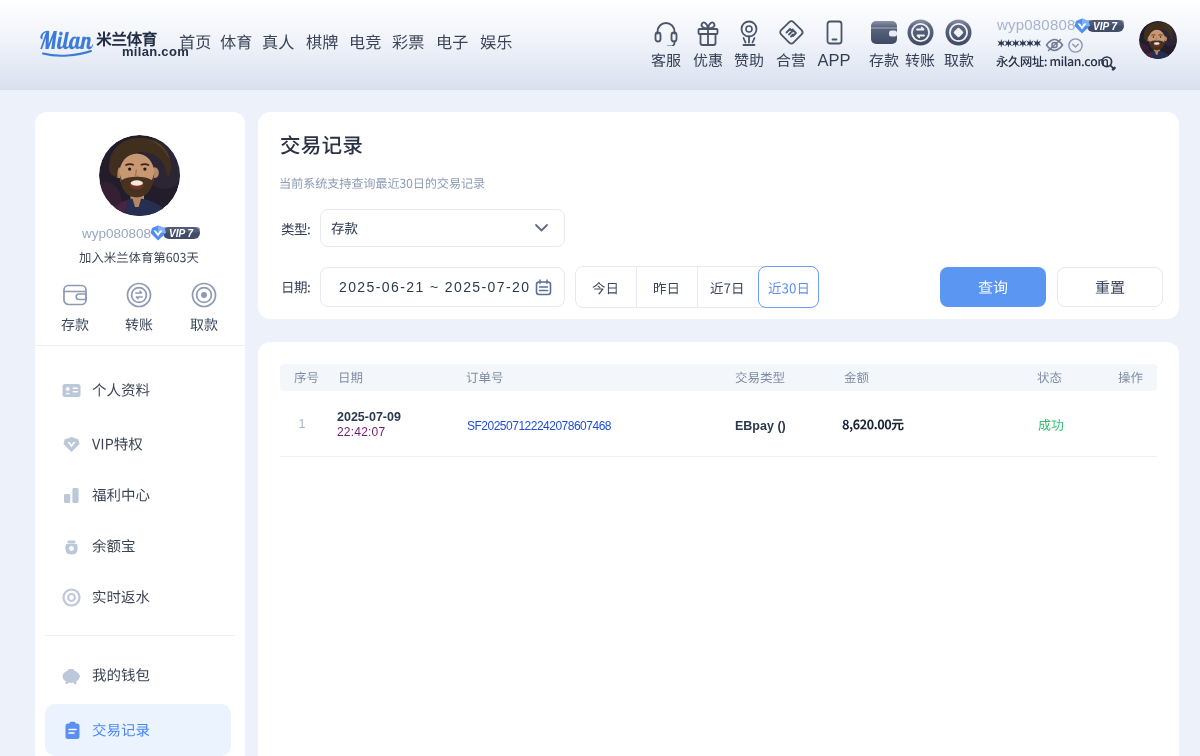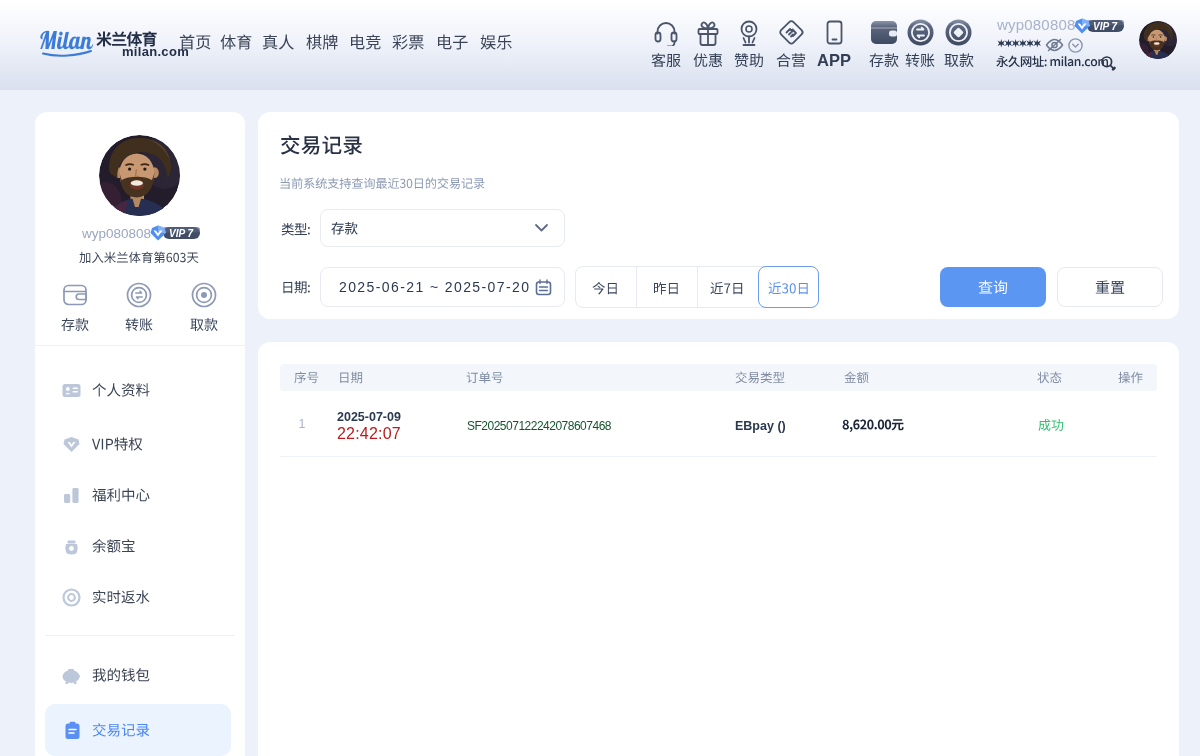--- a/index.html
+++ b/index.html
@@ -67,21 +67,21 @@
   </svg>
 <svg style="position:absolute;left:692.5px;top:49.6px" width="32" height="22" viewBox="0 -15.9 32 22">
     <path fill="#333f55" d="M9.6 -6.8V-0.8C9.6 0.4 9.9 0.8 11.1 0.8C11.3 0.8 12.6 0.8 12.8 0.8C13.9 0.8 14.2 0.2 14.3 -2.1C14.0 -2.2 13.5 -2.4 13.3 -2.6C13.2 -0.6 13.2 -0.2 12.7 -0.2C12.4 -0.2 11.4 -0.2 11.2 -0.2C10.7 -0.2 10.7 -0.3 10.7 -0.8V-6.8ZM10.5 -11.7C11.2 -11.0 12.1 -10.0 12.5 -9.4L13.3 -10.0C12.9 -10.6 12.0 -11.5 11.3 -12.2ZM7.8 -12.4C7.8 -11.3 7.8 -10.2 7.8 -9.0H4.4V-8.0H7.7C7.5 -4.6 6.7 -1.5 4.1 0.3C4.4 0.5 4.8 0.9 5.0 1.1C7.7 -0.9 8.5 -4.3 8.8 -8.0H14.2V-9.0H8.9C8.9 -10.2 8.9 -11.3 8.9 -12.4ZM4.1 -12.6C3.3 -10.3 1.9 -8.0 0.6 -6.6C0.8 -6.3 1.1 -5.7 1.2 -5.5C1.6 -5.9 2.1 -6.5 2.5 -7.1V1.2H3.6V-8.8C4.2 -9.9 4.7 -11.1 5.1 -12.2Z M18.9 -2.5V-0.4C18.9 0.7 19.4 1.0 21.1 1.0C21.5 1.0 24.1 1.0 24.5 1.0C25.9 1.0 26.2 0.6 26.4 -1.1C26.1 -1.2 25.6 -1.3 25.4 -1.5C25.3 -0.1 25.2 0.0 24.4 0.0C23.9 0.0 21.6 0.0 21.2 0.0C20.2 0.0 20.1 -0.0 20.1 -0.4V-2.5ZM21.1 -2.7C22.0 -2.2 23.1 -1.5 23.6 -1.0L24.3 -1.7C23.8 -2.2 22.7 -2.9 21.8 -3.3ZM26.3 -2.2C27.0 -1.3 27.8 -0.1 28.0 0.6L29.1 0.3C28.8 -0.5 28.0 -1.7 27.3 -2.6ZM17.2 -2.6C16.9 -1.7 16.4 -0.5 15.8 0.2L16.7 0.8C17.3 -0.0 17.8 -1.3 18.1 -2.2ZM16.1 -4.4 16.2 -3.4C18.9 -3.4 23.2 -3.5 27.2 -3.6C27.6 -3.3 28.0 -3.0 28.2 -2.7L29.0 -3.4C28.2 -4.1 26.8 -5.0 25.5 -5.6H27.8V-9.8H23.0V-10.7H28.8V-11.7H23.0V-12.6H21.8V-11.7H16.1V-10.7H21.8V-9.8H17.2V-5.6H21.8V-4.4ZM18.2 -7.3H21.8V-6.3H18.2ZM23.0 -7.3H26.7V-6.3H23.0ZM18.2 -9.0H21.8V-8.0H18.2ZM23.0 -9.0H26.7V-8.0H23.0ZM24.6 -5.0C25.0 -4.9 25.5 -4.7 25.9 -4.4L23.0 -4.4V-5.6H25.3Z"></path>
   </svg>
 <svg style="position:absolute;left:733.5px;top:49.6px" width="32" height="22" viewBox="0 -15.9 32 22">
     <path fill="#333f55" d="M7.8 -1.0C9.6 -0.4 11.9 0.6 13.0 1.2L13.6 0.3C12.4 -0.4 10.1 -1.3 8.4 -1.8ZM2.9 -6.0V-1.3H4.0V-5.0H11.0V-1.3H12.2V-6.0ZM6.9 -4.2V-3.1C6.9 -1.8 6.0 -0.5 1.4 0.2C1.7 0.4 2.0 0.9 2.1 1.2C6.8 0.3 8.0 -1.3 8.0 -3.1V-4.2ZM4.5 -6.4C4.7 -6.5 5.1 -6.7 7.5 -7.3C7.4 -7.5 7.4 -7.8 7.5 -8.0L5.6 -7.6V-9.0H7.2V-9.8H4.9V-10.8H6.9V-11.6H4.9V-12.6H3.9V-11.6H2.8L3.1 -12.4L2.1 -12.5C2.0 -11.8 1.6 -11.0 1.1 -10.4C1.4 -10.3 1.7 -10.1 1.9 -9.9C2.2 -10.2 2.3 -10.5 2.5 -10.8H3.9V-9.8H0.9V-9.0H2.6C2.5 -7.9 2.0 -7.2 0.6 -6.8C0.8 -6.6 1.1 -6.3 1.2 -6.0C2.8 -6.6 3.4 -7.5 3.6 -9.0H4.7V-8.1C4.7 -7.5 4.3 -7.2 4.1 -7.1C4.3 -7.0 4.4 -6.6 4.5 -6.4ZM7.6 -9.8V-9.0H9.3C9.1 -7.9 8.7 -7.4 7.4 -7.0C7.6 -6.9 7.9 -6.5 8.0 -6.3C9.5 -6.8 10.0 -7.6 10.2 -9.0H11.1V-7.6C11.1 -6.8 11.3 -6.5 12.2 -6.5C12.4 -6.5 13.2 -6.5 13.4 -6.5C14.0 -6.5 14.3 -6.8 14.4 -7.9C14.1 -7.9 13.8 -8.1 13.6 -8.2C13.5 -7.4 13.5 -7.3 13.2 -7.3C13.1 -7.3 12.5 -7.3 12.4 -7.3C12.1 -7.3 12.0 -7.4 12.0 -7.6V-9.0H14.1V-9.8H11.4V-10.7H13.6V-11.5H11.4V-12.6H10.4V-11.5H9.3C9.4 -11.8 9.5 -12.1 9.6 -12.4L8.7 -12.5C8.5 -11.8 8.1 -11.0 7.5 -10.3C7.8 -10.3 8.1 -10.0 8.4 -9.9C8.6 -10.2 8.8 -10.4 8.9 -10.7H10.4V-9.8Z M24.5 -12.6C24.5 -11.4 24.5 -10.3 24.5 -9.2H22.0V-8.1H24.4C24.2 -4.5 23.4 -1.4 20.6 0.4C20.8 0.6 21.2 1.0 21.4 1.2C24.4 -0.8 25.3 -4.2 25.5 -8.1H27.8C27.7 -2.6 27.6 -0.6 27.2 -0.2C27.0 0.0 26.9 0.1 26.6 0.1C26.3 0.1 25.5 0.0 24.6 -0.0C24.8 0.3 25.0 0.8 25.0 1.1C25.8 1.1 26.6 1.1 27.1 1.1C27.5 1.0 27.9 0.9 28.1 0.5C28.6 -0.1 28.8 -2.3 28.9 -8.6C28.9 -8.8 28.9 -9.2 28.9 -9.2H25.5C25.6 -10.3 25.6 -11.4 25.6 -12.6ZM15.5 -1.4 15.7 -0.3C17.5 -0.7 20.0 -1.3 22.4 -1.8L22.3 -2.9L21.5 -2.7V-11.9H16.6V-1.6ZM17.6 -1.8V-4.4H20.4V-2.4ZM17.6 -7.6H20.4V-5.4H17.6ZM17.6 -8.6V-10.8H20.4V-8.6Z"></path>
   </svg>
 <svg style="position:absolute;left:776.0px;top:49.6px" width="32" height="22" viewBox="0 -15.9 32 22">
     <path fill="#333f55" d="M7.8 -12.6C6.2 -10.3 3.4 -8.3 0.6 -7.2C0.9 -6.9 1.2 -6.5 1.4 -6.2C2.2 -6.5 3.0 -6.9 3.7 -7.4V-6.7H11.3V-7.7C12.1 -7.2 12.9 -6.7 13.7 -6.3C13.9 -6.7 14.2 -7.1 14.5 -7.3C12.2 -8.4 10.0 -9.6 8.3 -11.5L8.7 -12.1ZM4.2 -7.7C5.4 -8.5 6.6 -9.5 7.6 -10.7C8.7 -9.4 9.9 -8.5 11.2 -7.7ZM2.9 -4.9V1.2H4.1V0.3H11.1V1.1H12.3V-4.9ZM4.1 -0.7V-3.8H11.1V-0.7Z M19.7 -6.1H25.5V-4.8H19.7ZM18.6 -7.0V-4.0H26.6V-7.0ZM16.4 -8.8V-5.9H17.4V-7.9H27.7V-5.9H28.8V-8.8ZM17.5 -3.0V1.2H18.6V0.7H26.6V1.2H27.7V-3.0ZM18.6 -0.3V-2.1H26.6V-0.3ZM24.6 -12.6V-11.3H20.3V-12.6H19.2V-11.3H15.9V-10.3H19.2V-9.3H20.3V-10.3H24.6V-9.3H25.7V-10.3H29.1V-11.3H25.7V-12.6Z"></path>
   </svg>
-<div style="position:absolute;top:51.8px;font-family:'Liberation Sans',sans-serif;font-size:16.5px;color:#333f55;font-weight:700;white-space:nowrap;line-height:1;left:834.0px;transform:translateX(-50%);">APP</div>
+<div style="position:absolute;top:51.8px;font-family:'Liberation Sans',sans-serif;font-size:16.5px;color:#333f55;font-weight:400;white-space:nowrap;line-height:1;left:834.0px;transform:translateX(-50%);">APP</div>
 <svg style="position:absolute;left:869px;top:18px" width="30" height="29" viewBox="0 0 30 29">
     <defs>
       <linearGradient id="mg" x1="0" y1="0" x2="0" y2="1">
         <stop offset="0" stop-color="#8a94a8"></stop>
         <stop offset="0.25" stop-color="#5d6880"></stop>
         <stop offset="1" stop-color="#3e4a61"></stop>
       </linearGradient>
     </defs>
     <rect x="2" y="3" width="26" height="23" rx="5" fill="url(#mg)"></rect>
     <path d="M2 10 h26" stroke="#ffffff" stroke-opacity="0.35" stroke-width="1.4"></path>
@@ -350,21 +350,21 @@
     <path fill="#7e8ba3" d="M2.5 -2.7C3.0 -2.0 3.4 -1.0 3.6 -0.4L4.5 -0.8C4.2 -1.4 3.7 -2.3 3.2 -3.0ZM9.2 -3.0C8.8 -2.3 8.3 -1.3 7.9 -0.7L8.6 -0.4C9.0 -1.0 9.6 -1.9 10.1 -2.7ZM6.2 -10.6C5.1 -8.8 2.7 -7.3 0.4 -6.5C0.6 -6.3 0.9 -5.9 1.0 -5.7C1.7 -5.9 2.4 -6.2 3.0 -6.6V-5.9H5.7V-4.2H1.4V-3.3H5.7V-0.2H0.9V0.6H11.7V-0.2H6.7V-3.3H11.1V-4.2H6.7V-5.9H9.5V-6.7C10.2 -6.3 10.8 -6.0 11.5 -5.7C11.6 -6.0 11.9 -6.3 12.2 -6.5C10.2 -7.1 8.0 -8.4 6.8 -9.8L7.1 -10.2ZM9.3 -6.8H3.3C4.4 -7.4 5.4 -8.2 6.3 -9.1C7.1 -8.2 8.2 -7.4 9.3 -6.8Z M21.2 -6.2C21.1 -2.3 21.0 -0.6 18.2 0.4C18.4 0.5 18.6 0.8 18.7 1.1C21.6 -0.0 21.9 -2.0 22.0 -6.2ZM21.7 -1.1C22.6 -0.5 23.6 0.4 24.1 1.0L24.6 0.3C24.1 -0.2 23.0 -1.1 22.2 -1.6ZM19.1 -7.6V-1.7H19.9V-6.9H23.1V-1.8H24.0V-7.6H21.6C21.8 -8.0 21.9 -8.5 22.1 -8.9H24.4V-9.8H18.9V-8.9H21.2C21.1 -8.5 20.9 -8.0 20.8 -7.6ZM15.2 -10.3C15.3 -10.0 15.5 -9.6 15.7 -9.3H13.3V-7.4H14.1V-8.5H17.9V-7.4H18.7V-9.3H16.7C16.5 -9.7 16.2 -10.1 16.0 -10.5ZM14.1 -2.9V0.9H14.9V0.5H17.1V0.9H18.0V-2.9ZM14.9 -0.3V-2.1H17.1V-0.3ZM14.4 -5.2 15.3 -4.7C14.6 -4.2 13.8 -3.8 13.0 -3.6C13.1 -3.4 13.3 -3.0 13.4 -2.7C14.3 -3.1 15.3 -3.6 16.1 -4.3C16.9 -3.8 17.6 -3.4 18.1 -3.0L18.8 -3.7C18.3 -4.0 17.5 -4.4 16.7 -4.8C17.4 -5.5 17.9 -6.2 18.2 -6.9L17.7 -7.3L17.5 -7.2H15.6C15.8 -7.5 15.9 -7.7 16.0 -8.0L15.2 -8.1C14.8 -7.3 14.1 -6.3 13.0 -5.6C13.2 -5.4 13.4 -5.2 13.6 -5.0C14.2 -5.4 14.7 -6.0 15.1 -6.5H17.1C16.8 -6.0 16.4 -5.6 16.0 -5.2L15.0 -5.8Z"></path>
   </svg>
 <svg style="position:absolute;left:1037.0px;top:368.8px" width="27" height="19" viewBox="0 -13.2 27 19">
     <path fill="#7e8ba3" d="M9.3 -9.7C9.8 -9.0 10.5 -8.0 10.8 -7.5L11.5 -7.9C11.2 -8.5 10.5 -9.4 10.0 -10.1ZM0.6 -8.4C1.2 -7.7 1.9 -6.7 2.2 -6.1L3.0 -6.6C2.7 -7.2 1.9 -8.2 1.3 -8.9ZM7.4 -10.5V-7.6L7.4 -6.8H4.5V-5.9H7.3C7.1 -3.8 6.4 -1.5 4.1 0.4C4.3 0.5 4.7 0.8 4.9 1.0C6.7 -0.6 7.6 -2.5 8.0 -4.3C8.7 -2.0 9.8 -0.1 11.5 1.0C11.6 0.7 11.9 0.4 12.2 0.2C10.2 -0.9 9.0 -3.2 8.4 -5.9H11.9V-6.8H8.3L8.3 -7.6V-10.5ZM0.4 -2.4 1.0 -1.6C1.6 -2.2 2.4 -2.9 3.1 -3.6V1.0H4.0V-10.5H3.1V-4.8C2.1 -3.9 1.1 -3.0 0.4 -2.4Z M17.3 -5.1C18.0 -4.7 18.9 -4.0 19.3 -3.6L20.1 -4.1C19.7 -4.6 18.8 -5.2 18.1 -5.6ZM15.9 -3.0V-0.6C15.9 0.5 16.2 0.7 17.7 0.7C18.0 0.7 20.3 0.7 20.6 0.7C21.8 0.7 22.1 0.3 22.2 -1.2C22.0 -1.3 21.6 -1.4 21.4 -1.6C21.3 -0.3 21.2 -0.1 20.6 -0.1C20.1 -0.1 18.1 -0.1 17.8 -0.1C16.9 -0.1 16.8 -0.2 16.8 -0.6V-3.0ZM17.6 -3.3C18.3 -2.7 19.2 -1.7 19.6 -1.1L20.4 -1.6C19.9 -2.2 19.1 -3.1 18.3 -3.7ZM21.9 -2.9C22.5 -1.9 23.1 -0.5 23.4 0.4L24.2 0.1C24.0 -0.8 23.4 -2.2 22.7 -3.2ZM14.4 -3.0C14.2 -2.0 13.8 -0.7 13.2 0.1L14.0 0.5C14.6 -0.4 15.0 -1.7 15.3 -2.7ZM18.3 -10.6C18.3 -9.9 18.2 -9.3 18.1 -8.7H13.2V-7.9H17.8C17.2 -6.2 16.0 -4.9 13.1 -4.2C13.3 -4.0 13.5 -3.6 13.6 -3.4C16.8 -4.2 18.2 -5.9 18.8 -7.9C19.7 -5.6 21.4 -4.1 23.8 -3.4C24.0 -3.7 24.2 -4.1 24.5 -4.3C22.2 -4.8 20.6 -6.1 19.8 -7.9H24.4V-8.7H19.0C19.1 -9.3 19.2 -9.9 19.3 -10.6Z"></path>
   </svg>
 <svg style="position:absolute;left:1118.0px;top:368.8px" width="27" height="19" viewBox="0 -13.2 27 19">
     <path fill="#7e8ba3" d="M6.6 -9.3H9.5V-8.0H6.6ZM5.8 -10.0V-7.2H10.3V-10.0ZM5.2 -6.0H6.9V-4.6H5.2ZM9.1 -6.0H10.8V-4.6H9.1ZM2.0 -10.5V-8.0H0.6V-7.1H2.0V-4.4C1.4 -4.2 0.9 -4.0 0.5 -3.9L0.7 -3.0L2.0 -3.4V-0.1C2.0 0.1 2.0 0.1 1.8 0.1C1.7 0.1 1.3 0.1 0.9 0.1C1.0 0.3 1.1 0.7 1.2 0.9C1.8 0.9 2.2 0.9 2.5 0.8C2.8 0.6 2.9 0.4 2.9 -0.1V-3.8L4.1 -4.2L4.0 -5.1L2.9 -4.7V-7.1H4.0V-8.0H2.9V-10.5ZM7.6 -3.9V-2.9H4.3V-2.1H7.0C6.1 -1.2 4.8 -0.4 3.5 -0.0C3.7 0.2 3.9 0.5 4.0 0.7C5.3 0.3 6.7 -0.6 7.6 -1.6V1.0H8.5V-1.7C9.2 -0.7 10.4 0.2 11.5 0.6C11.6 0.4 11.9 0.1 12.1 -0.1C11.0 -0.5 9.8 -1.3 9.0 -2.1H11.9V-2.9H8.5V-3.9H11.6V-6.7H8.4V-3.9H7.7V-6.7H4.5V-3.9Z M19.1 -10.4C18.4 -8.5 17.4 -6.7 16.3 -5.5C16.5 -5.4 16.9 -5.1 17.0 -4.9C17.7 -5.6 18.3 -6.5 18.8 -7.5H19.7V1.0H20.6V-2.1H24.4V-2.9H20.6V-4.8H24.2V-5.7H20.6V-7.5H24.5V-8.4H19.3C19.5 -9.0 19.8 -9.5 20.0 -10.1ZM16.1 -10.5C15.4 -8.6 14.2 -6.7 12.9 -5.5C13.1 -5.2 13.4 -4.7 13.5 -4.5C13.9 -5.0 14.3 -5.5 14.7 -6.0V1.0H15.7V-7.5C16.2 -8.3 16.6 -9.3 17.0 -10.2Z"></path>
   </svg>
 <div style="position:absolute;top:418.0px;font-family:'Liberation Sans',sans-serif;font-size:12.5px;color:#a9b4c6;font-weight:400;white-space:nowrap;line-height:1;left:302.0px;transform:translateX(-50%);">1</div>
 <div style="position:absolute;top:411.0px;font-family:'Liberation Sans',sans-serif;font-size:12.5px;color:#2b3950;font-weight:700;white-space:nowrap;line-height:1;left:337.0px;">2025-07-09</div>
-<div style="position:absolute;top:426.0px;font-family:'Liberation Sans',sans-serif;font-size:16px;color:#b91c1c;font-weight:400;white-space:nowrap;line-height:1;letter-spacing:0.2px;left:337.0px;">22:42:07</div>
-<div style="position:absolute;top:419.9px;font-family:'Liberation Sans',sans-serif;font-size:12px;color:#14532d;font-weight:400;white-space:nowrap;line-height:1;letter-spacing:-0.5px;left:467.0px;">SF202507122242078607468</div>
+<div style="position:absolute;top:426.0px;font-family:'Liberation Sans',sans-serif;font-size:12px;color:#701a75;font-weight:400;white-space:nowrap;line-height:1;letter-spacing:0.2px;left:337.0px;">22:42:07</div>
+<div style="position:absolute;top:419.9px;font-family:'Liberation Sans',sans-serif;font-size:12px;color:#1d4ed8;font-weight:400;white-space:nowrap;line-height:1;letter-spacing:-0.5px;left:467.0px;">SF202507122242078607468</div>
 <div style="position:absolute;top:420.0px;font-family:'Liberation Sans',sans-serif;font-size:12.5px;color:#2b3950;font-weight:700;white-space:nowrap;line-height:1;left:735.0px;">EBpay ()</div>
 <svg style="position:absolute;left:842px;top:415px" width="63" height="20" viewBox="0 -14.3 63 20">
     <path fill="#1d2638" d="M3.8 0.2C5.7 0.2 7.0 -0.9 7.0 -2.4C7.0 -3.6 6.2 -4.4 5.4 -4.9V-5.0C6.0 -5.4 6.6 -6.2 6.6 -7.1C6.6 -8.6 5.5 -9.6 3.8 -9.6C2.2 -9.6 1.0 -8.7 1.0 -7.1C1.0 -6.1 1.5 -5.4 2.2 -4.9V-4.8C1.3 -4.4 0.6 -3.6 0.6 -2.4C0.6 -0.9 1.9 0.2 3.8 0.2ZM4.4 -5.4C3.4 -5.8 2.6 -6.2 2.6 -7.1C2.6 -7.9 3.1 -8.3 3.8 -8.3C4.6 -8.3 5.0 -7.8 5.0 -7.0C5.0 -6.4 4.8 -5.9 4.4 -5.4ZM3.8 -1.2C2.9 -1.2 2.2 -1.7 2.2 -2.6C2.2 -3.3 2.6 -3.9 3.1 -4.3C4.3 -3.8 5.2 -3.4 5.2 -2.4C5.2 -1.6 4.6 -1.2 3.8 -1.2Z M8.1 2.7C9.6 2.2 10.5 1.1 10.5 -0.4C10.5 -1.6 10.0 -2.3 9.2 -2.3C8.5 -2.3 7.9 -1.8 7.9 -1.2C7.9 -0.4 8.5 -0.1 9.1 -0.1L9.2 -0.1C9.2 0.7 8.7 1.3 7.7 1.7Z M14.7 0.2C16.3 0.2 17.6 -1.0 17.6 -3.0C17.6 -5.0 16.5 -6.0 14.9 -6.0C14.3 -6.0 13.5 -5.6 13.0 -5.0C13.1 -7.3 13.9 -8.1 15.0 -8.1C15.6 -8.1 16.2 -7.8 16.5 -7.4L17.5 -8.6C16.9 -9.2 16.1 -9.7 14.9 -9.7C13.0 -9.7 11.3 -8.1 11.3 -4.6C11.3 -1.3 12.9 0.2 14.7 0.2ZM13.0 -3.6C13.5 -4.4 14.1 -4.6 14.6 -4.6C15.4 -4.6 15.9 -4.1 15.9 -3.0C15.9 -1.8 15.3 -1.2 14.6 -1.2C13.8 -1.2 13.2 -1.9 13.0 -3.6Z M18.2 0.0H24.5V-1.6H22.5C22.0 -1.6 21.4 -1.5 20.9 -1.5C22.6 -3.2 24.1 -5.0 24.1 -6.7C24.1 -8.5 22.9 -9.7 21.1 -9.7C19.8 -9.7 18.9 -9.2 18.1 -8.2L19.1 -7.2C19.6 -7.7 20.1 -8.2 20.8 -8.2C21.7 -8.2 22.3 -7.6 22.3 -6.6C22.3 -5.2 20.8 -3.4 18.2 -1.1Z M28.4 0.2C30.3 0.2 31.6 -1.5 31.6 -4.8C31.6 -8.0 30.3 -9.7 28.4 -9.7C26.5 -9.7 25.2 -8.1 25.2 -4.8C25.2 -1.5 26.5 0.2 28.4 0.2ZM28.4 -1.3C27.6 -1.3 27.0 -2.1 27.0 -4.8C27.0 -7.4 27.6 -8.2 28.4 -8.2C29.2 -8.2 29.8 -7.4 29.8 -4.8C29.8 -2.1 29.2 -1.3 28.4 -1.3Z M33.7 0.2C34.4 0.2 34.9 -0.4 34.9 -1.0C34.9 -1.8 34.4 -2.3 33.7 -2.3C33.0 -2.3 32.5 -1.8 32.5 -1.0C32.5 -0.4 33.0 0.2 33.7 0.2Z M39.0 0.2C40.9 0.2 42.2 -1.5 42.2 -4.8C42.2 -8.0 40.9 -9.7 39.0 -9.7C37.1 -9.7 35.8 -8.1 35.8 -4.8C35.8 -1.5 37.1 0.2 39.0 0.2ZM39.0 -1.3C38.2 -1.3 37.6 -2.1 37.6 -4.8C37.6 -7.4 38.2 -8.2 39.0 -8.2C39.8 -8.2 40.4 -7.4 40.4 -4.8C40.4 -2.1 39.8 -1.3 39.0 -1.3Z M46.0 0.2C47.9 0.2 49.2 -1.5 49.2 -4.8C49.2 -8.0 47.9 -9.7 46.0 -9.7C44.1 -9.7 42.8 -8.1 42.8 -4.8C42.8 -1.5 44.1 0.2 46.0 0.2ZM46.0 -1.3C45.2 -1.3 44.6 -2.1 44.6 -4.8C44.6 -7.4 45.2 -8.2 46.0 -8.2C46.8 -8.2 47.4 -7.4 47.4 -4.8C47.4 -2.1 46.8 -1.3 46.0 -1.3Z M51.1 -10.0V-8.5H60.2V-10.0ZM49.9 -6.5V-5.0H52.8C52.7 -2.9 52.3 -1.1 49.6 -0.1C50.0 0.2 50.4 0.7 50.6 1.1C53.7 -0.1 54.2 -2.3 54.5 -5.0H56.4V-1.1C56.4 0.4 56.8 0.9 58.2 0.9C58.5 0.9 59.5 0.9 59.8 0.9C61.1 0.9 61.5 0.3 61.6 -2.0C61.2 -2.2 60.5 -2.4 60.2 -2.7C60.2 -0.8 60.1 -0.5 59.7 -0.5C59.4 -0.5 58.7 -0.5 58.5 -0.5C58.1 -0.5 58.0 -0.6 58.0 -1.1V-5.0H61.4V-6.5Z"></path>
   </svg>
 <svg style="position:absolute;left:1038.0px;top:416.2px" width="28" height="19" viewBox="0 -13.8 28 19">
     <path fill="#2ebd6e" d="M7.1 -10.9C7.1 -10.2 7.1 -9.4 7.1 -8.7H1.7V-5.1C1.7 -3.4 1.5 -1.1 0.5 0.5C0.7 0.6 1.1 0.9 1.3 1.1C2.5 -0.6 2.7 -3.2 2.7 -5.0V-5.1H5.1C5.0 -2.9 4.9 -2.1 4.8 -1.9C4.7 -1.8 4.5 -1.7 4.4 -1.7C4.1 -1.7 3.6 -1.7 3.0 -1.8C3.1 -1.5 3.2 -1.2 3.2 -0.9C3.9 -0.8 4.5 -0.8 4.8 -0.9C5.2 -0.9 5.4 -1.0 5.6 -1.2C5.9 -1.6 5.9 -2.7 6.0 -5.6C6.0 -5.8 6.0 -6.0 6.0 -6.0H2.7V-7.8H7.2C7.4 -5.7 7.7 -3.7 8.2 -2.2C7.3 -1.2 6.3 -0.4 5.1 0.2C5.4 0.4 5.7 0.8 5.9 1.0C6.9 0.4 7.8 -0.3 8.6 -1.2C9.2 0.1 9.9 0.9 10.9 0.9C11.9 0.9 12.3 0.3 12.5 -1.9C12.2 -2.0 11.8 -2.2 11.6 -2.5C11.5 -0.7 11.4 -0.1 11.0 -0.1C10.3 -0.1 9.8 -0.8 9.3 -2.1C10.2 -3.3 11.0 -4.8 11.6 -6.5L10.6 -6.7C10.2 -5.4 9.6 -4.3 8.9 -3.2C8.6 -4.5 8.3 -6.0 8.2 -7.8H12.4V-8.7H8.1C8.1 -9.4 8.1 -10.2 8.1 -10.9ZM8.7 -10.3C9.6 -9.8 10.6 -9.2 11.0 -8.7L11.7 -9.4C11.2 -9.8 10.1 -10.5 9.3 -10.9Z M13.5 -2.4 13.7 -1.4C15.1 -1.7 17.0 -2.3 18.8 -2.8L18.6 -3.7L16.5 -3.1V-8.4H18.4V-9.4H13.7V-8.4H15.6V-2.9C14.8 -2.7 14.1 -2.5 13.5 -2.4ZM20.8 -10.7C20.8 -9.8 20.7 -8.8 20.7 -7.9H18.5V-7.0H20.7C20.5 -3.8 19.8 -1.2 17.0 0.3C17.2 0.5 17.6 0.8 17.7 1.1C20.7 -0.6 21.4 -3.5 21.6 -7.0H24.2C24.1 -2.4 23.8 -0.6 23.5 -0.2C23.3 -0.0 23.2 0.0 22.9 0.0C22.6 0.0 21.9 -0.0 21.1 -0.1C21.3 0.2 21.4 0.6 21.4 0.9C22.2 0.9 22.9 0.9 23.3 0.9C23.8 0.9 24.0 0.8 24.3 0.4C24.8 -0.2 25.0 -2.1 25.2 -7.5C25.2 -7.6 25.2 -7.9 25.2 -7.9H21.7C21.7 -8.8 21.7 -9.8 21.7 -10.7Z"></path>
   </svg>
 <div style="position:absolute;left:280px;top:456px;width:877px;height:1px;background:#eef1f6;"></div>
 </body></html>

